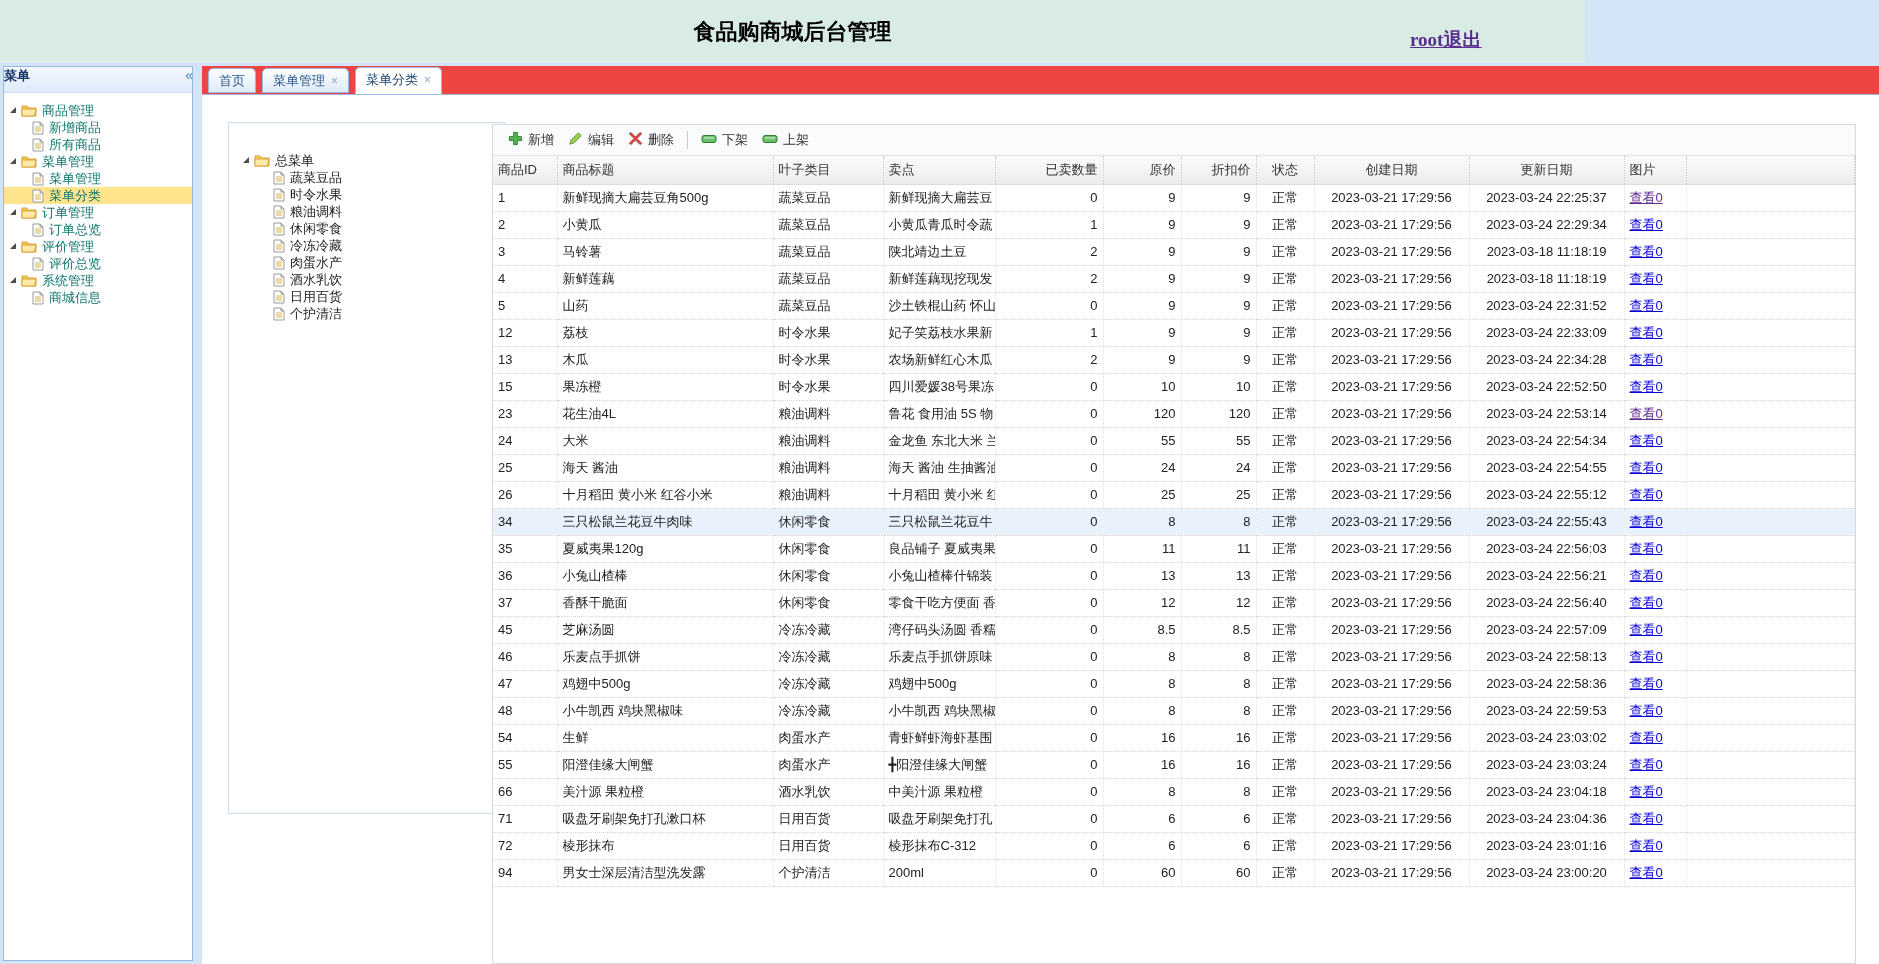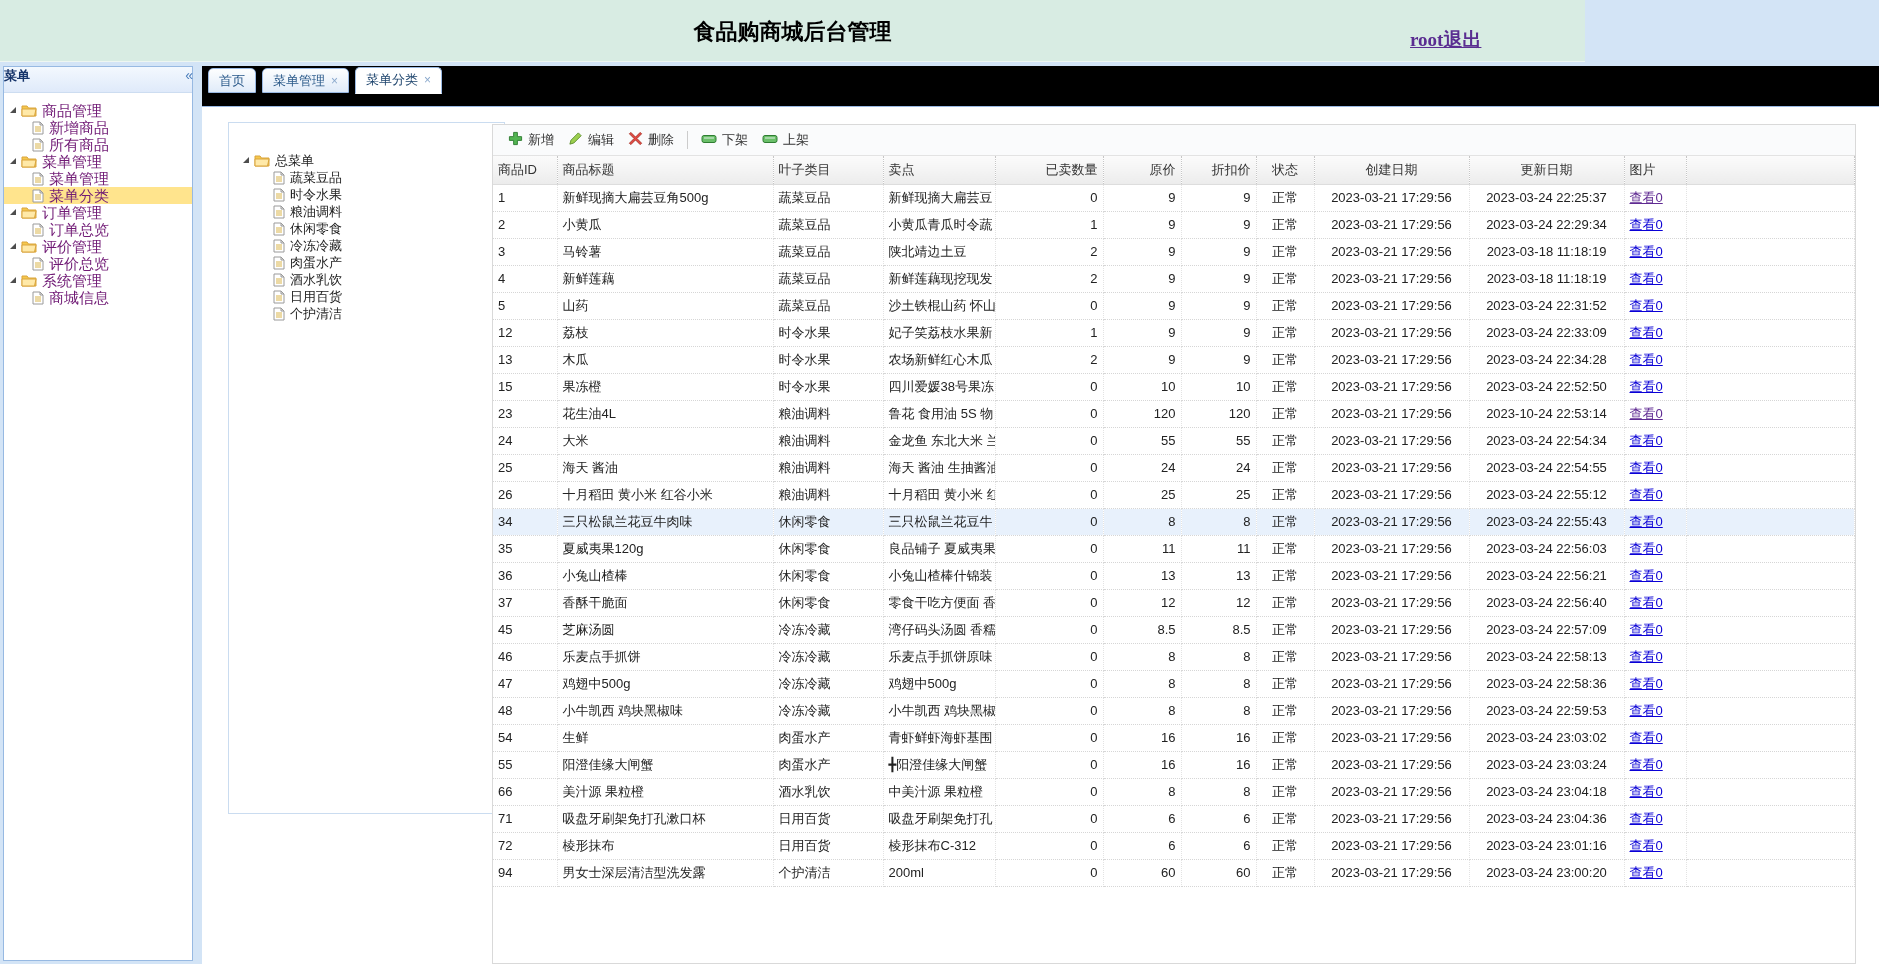--- a/index.html
+++ b/index.html
@@ -27,40 +27,40 @@
   .sidebar {
     position: absolute; left: 3px; top: 66px; width: 190px; height: 895px;
     background: #fff; border: 1px solid #97b9e2;
   }
   .sidebar-hd {
     height: 26px; display: flex; padding: 0 0;
     background: linear-gradient(#f3f8fe, #dfeafa); border-bottom: 1px solid #cdddf1;
   }
   .sidebar-hd .t { flex: 1; font-size: 13px; font-weight: bold; color: #17356b; }
   .collapse { color: #4a7ebb; font-size: 14px; cursor: pointer; letter-spacing: -1px; }
-  .tree { padding-top: 9px; font-size: 15px; color: #701a75; }
+  .tree { padding-top: 9px; font-size: 13px; color: #0f766e; }
   .tree-row {
     display: flex; align-items: center; height: 17px; line-height: 17px;
     white-space: nowrap; cursor: pointer; padding-left: 6px;
   }
   .tree-row.child { padding-left: 28px; }
   .tree-row.selected { background: #ffe48d; }
   .arrow {
     width: 0; height: 0; border-bottom: 6px solid #4d4d4d;
     border-left: 6px solid transparent; margin: 0 5px 2px 0; flex: none;
   }
   .ticon { margin-right: 5px; flex: none; display: inline-flex; }
   
   .content {
     position: absolute; left: 202px; top: 66px; width: 1677px; height: 898px;
     background: #fff;
   }
   .tabs-bar {
-    position: absolute; left: 0; top: 0; right: 0; height: 41px;
-    background: #000000; border-bottom: 1px solid #9ab9e3; text-align: right;
+    position: absolute; left: 0; top: 0; right: 0; height: 29px;
+    background: #ef4444; border-bottom: 1px solid #9ab9e3; text-align: right;
   }
   .tab {
     float: left; margin: 2px 0 0 6px; height: 25px; line-height: 23px;
     padding: 0 10px; border: 1px solid #9ab9e3; border-radius: 5px 5px 0 0;
     background: linear-gradient(#fdfefe, #e0ebf9);
     font-size: 13px; color: #2b5a8a; cursor: pointer; position: relative;
   }
   .tab.active {
     margin-top: 1px; height: 27px; background: #fff; border-bottom: 1px solid #fff;
     z-index: 2; color: #20466e;
@@ -533,21 +533,21 @@
           <tr>
             <td class="al">23</td>
             <td class="al">花生油4L</td>
             <td class="al">粮油调料</td>
             <td class="al">鲁花 食用油 5S 物</td>
             <td class="ar">0</td>
             <td class="ar">120</td>
             <td class="ar">120</td>
             <td class="ac">正常</td>
             <td class="ac">2023-03-21 17:29:56</td>
-            <td class="ac">2023-10-24 22:53:14</td>
+            <td class="ac">2023-03-24 22:53:14</td>
             <td class="al"><a class="view visited">查看0</a></td>
             <td class="al"></td>
           </tr>
           <tr>
             <td class="al">24</td>
             <td class="al">大米</td>
             <td class="al">粮油调料</td>
             <td class="al">金龙鱼 东北大米 兰</td>
             <td class="ar">0</td>
             <td class="ar">55</td>

